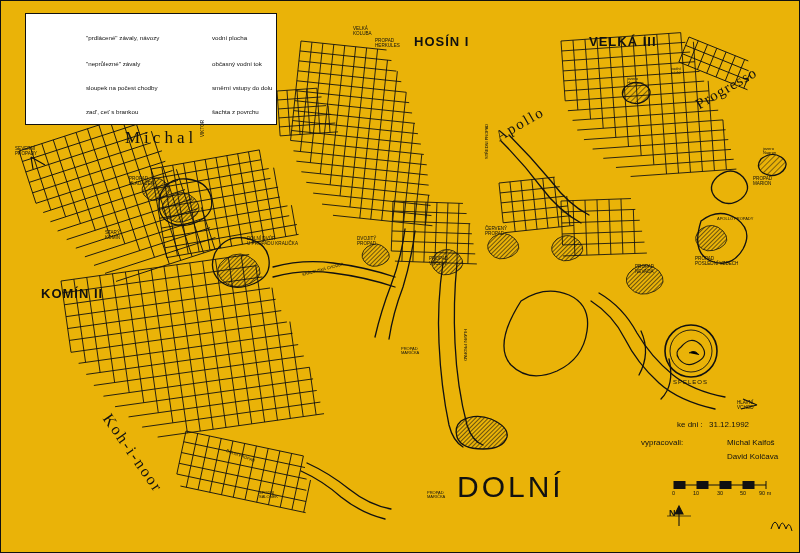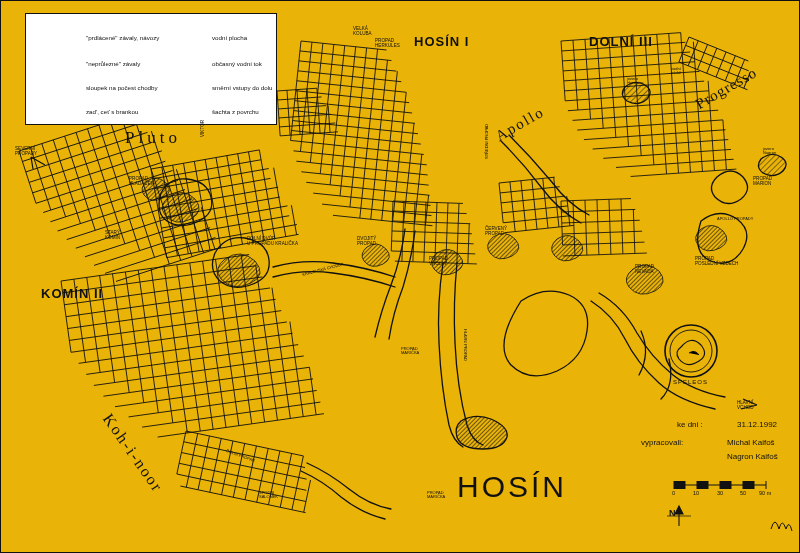--- a/index.html
+++ b/index.html
@@ -220,22 +220,22 @@
     <div class="legend-row" style="left:60px;top:70px;width:90px;">sloupek na počest chodby</div>
     <div class="legend-row" style="left:60px;top:94px;width:90px;">zad', ceť s brankou</div>
     <div class="legend-row" style="left:186px;top:20px;width:62px;">vodní plocha</div>
     <div class="legend-row" style="left:186px;top:46px;width:62px;">občasný vodní tok</div>
     <div class="legend-row" style="left:186px;top:70px;width:62px;">směrní vstupy do dolu</div>
     <div class="legend-row" style="left:186px;top:94px;width:62px;">šachta z povrchu</div>
   </div>
 
   <div class="lbl sector" style="left: 413px; top: 34px; font-size: 13px; white-space: pre;">HOSÍN I</div>
   <div class="lbl sector" style="left: 40px; top: 286px; font-size: 13px; white-space: pre;">KOMÍN II</div>
-  <div class="lbl sector" style="left: 588px; top: 34px; font-size: 13px; white-space: pre;">DOLNÍ III</div>
-  <div class="lbl hand" style="left: 124px; top: 128px; font-size: 17px; letter-spacing: 4px; white-space: pre;">Pluto</div>
+  <div class="lbl sector" style="left: 588px; top: 34px; font-size: 13px; white-space: pre;">VELKÁ III</div>
+  <div class="lbl hand" style="left: 124px; top: 128px; font-size: 17px; letter-spacing: 4px; white-space: pre;">Michal</div>
   <div class="lbl hand rot-n30" style="left: 500px; top: 128px; font-size: 15px; letter-spacing: 2px; white-space: pre;">Apollo</div>
   <div class="lbl hand rot-n30" style="left: 700px; top: 96px; font-size: 15px; letter-spacing: 1px; white-space: pre;">Progresso</div>
   <div class="lbl hand rot-p55" style="left: 112px; top: 410px; font-size: 16px; letter-spacing: 2px; white-space: pre;">Koh-i-noor</div>
 
   <div class="lbl small-lbl" style="left: 14px; top: 146px; white-space: pre;">SEVERNÍ
 PROPADY</div>
   <div class="lbl small-lbl rot-n90" style="left: 200px; top: 136px; white-space: pre;">VIKTOR</div>
   <div class="lbl small-lbl" style="left: 128px; top: 176px; white-space: pre;">PROPAD
 HLADÁČEK</div>
   <div class="lbl small-lbl" style="left: 104px; top: 230px; white-space: pre;">STARÝ
@@ -271,27 +271,27 @@
 VCHOD</div>
   <div class="lbl tiny-lbl rot-p90" style="left: 466px; top: 328px; white-space: pre;">HLAVNÍ PROPAD</div>
   <div class="lbl tiny-lbl" style="left: 400px; top: 346px; white-space: pre;">PROPAD
 MARIČKA</div>
   <div class="lbl tiny-lbl rot-p20" style="left: 226px; top: 448px; white-space: pre;">DOLNÍ PROPAD</div>
   <div class="lbl tiny-lbl" style="left: 258px; top: 490px; white-space: pre;">SPODNÍ
 SALONEK</div>
   <div class="lbl tiny-lbl" style="left: 426px; top: 490px; white-space: pre;">PROPAD
 MARIČKA</div>
 
-  <div class="lbl" style="left: 456px; top: 470px; font-size: 30px; letter-spacing: 3px; white-space: pre;">HOSÍN</div>
+  <div class="lbl" style="left: 456px; top: 470px; font-size: 30px; letter-spacing: 3px; white-space: pre;">DOLNÍ</div>
 
   <div class="lbl cred" style="left: 676px; top: 420px; white-space: pre; text-align: right;">ke dni :</div>
-  <div class="lbl cred" style="left: 736px; top: 420px; white-space: pre;">31.12.1992</div>
+  <div class="lbl cred" style="left: 708px; top: 420px; white-space: pre;">31.12.1992</div>
   <div class="lbl cred" style="left: 640px; top: 438px; white-space: pre;">vypracovali:</div>
   <div class="lbl cred" style="left: 726px; top: 438px; white-space: pre;">Michal Kaifoš</div>
-  <div class="lbl cred" style="left: 726px; top: 452px; white-space: pre;">Nagron Kaifoš</div>
+  <div class="lbl cred" style="left: 726px; top: 452px; white-space: pre;">David Kolčava</div>
 
   <div class="lbl tiny-lbl" style="left: 671px; top: 490px; font-size: 5.5px; white-space: pre;">0</div>
   <div class="lbl tiny-lbl" style="left: 692px; top: 490px; font-size: 5.5px; white-space: pre;">10</div>
   <div class="lbl tiny-lbl" style="left: 716px; top: 490px; font-size: 5.5px; white-space: pre;">30</div>
   <div class="lbl tiny-lbl" style="left: 739px; top: 490px; font-size: 5.5px; white-space: pre;">50</div>
   <div class="lbl tiny-lbl" style="left: 758px; top: 490px; font-size: 5.5px; white-space: pre;">90 m</div>
 
   <div class="lbl" style="left: 668px; top: 508px; font-size: 9px; font-weight: bold; white-space: pre;">N</div>
 
   <div class="lbl" style="left: 672px; top: 378px; font-size: 6px; letter-spacing: 1px; white-space: pre;">SPELEOS</div>

